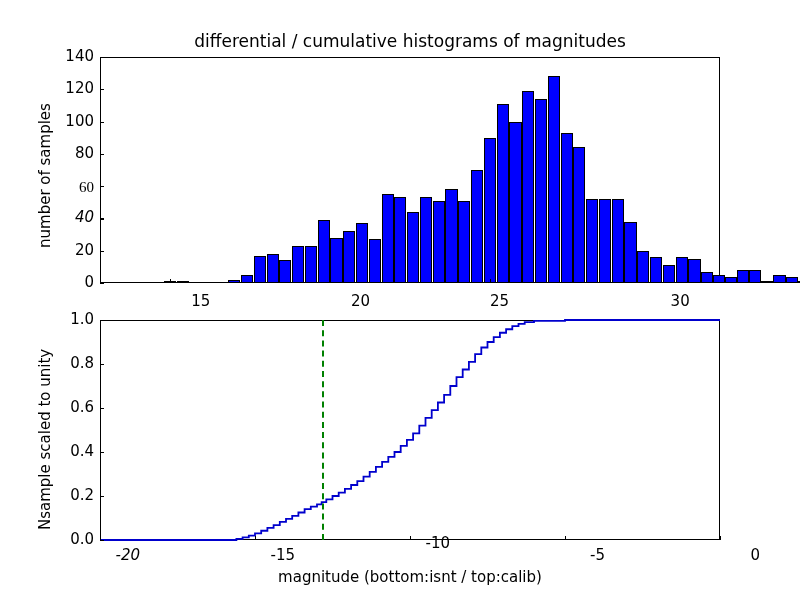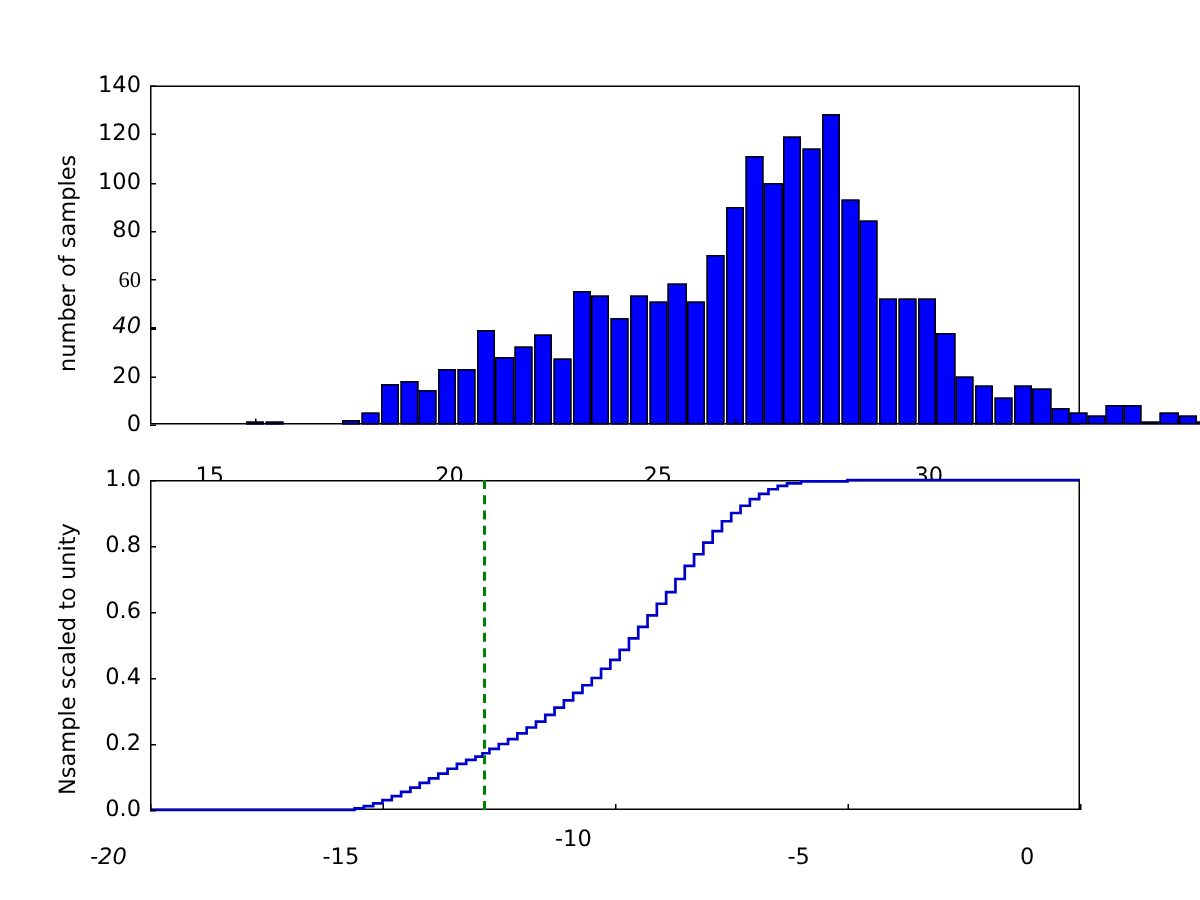--- a/index.html
+++ b/index.html
@@ -6,21 +6,21 @@
   body{width:800px;height:600px;overflow:hidden;
        font-family:"DejaVu Sans","Liberation Sans",sans-serif;}
   #root{position:relative;width:800px;height:600px;}
 
   .axes-frame{position:absolute;border:1.2px solid #000;box-sizing:border-box;background:#fff;}
 
   .ttl{position:absolute;text-align:center;font-size:17px;color:#000;white-space:nowrap;}
 
   .ticklab{position:absolute;font-size:15px;color:#000;white-space:nowrap;}
   .ticklab.y{text-align:right;}
-  .ticklab.x{text-align:left;margin-top:16px;}
+  .ticklab.x{text-align:right;}
 
   .axlabel{position:absolute;font-size:15px;color:#000;white-space:nowrap;}
   .axlabel.rot{transform-origin:0 0;transform:rotate(-90deg);}
 
   .tickmark{position:absolute;background:#000;}
   .tickmark.yt{width:4px;height:1.2px;}
   .tickmark.xt{width:1.2px;height:4px;}
 
   .bar{position:absolute;background:#0000ff;border:1.1px solid #000;box-sizing:border-box;}
 
@@ -30,20 +30,21 @@
   .legend-text{font-size:17px;color:#000;white-space:nowrap;}
 
   .vline{position:absolute;width:0;border-left:2.2px dashed #008000;}
   svg.curve{position:absolute;overflow:visible;}
 </style>
 </head>
 <body>
 
 <div id="root">
 
+  <div class="ttl" style="left:100px;top:31px;width:620px;">differential / cumulative histograms of magnitudes</div>
 
   <div class="axes-frame" style="left:100px;top:57px;width:620px;height:226px;"></div>
   <div id="top-bars" style="position:absolute;left:100px;top:57px;width:620px;height:226px;">
       <div class="bar" style="left: 64.2371px; width: 12.1443px; top: 224.386px; height: 1.61429px;"></div>
       <div class="bar" style="left: 77.0206px; width: 12.1443px; top: 224.386px; height: 1.61429px;"></div>
       <div class="bar" style="left: 128.155px; width: 12.1443px; top: 222.771px; height: 3.22857px;"></div>
       <div class="bar" style="left: 140.938px; width: 12.1443px; top: 217.929px; height: 8.07143px;"></div>
       <div class="bar" style="left: 153.722px; width: 12.1443px; top: 198.557px; height: 27.4429px;"></div>
       <div class="bar" style="left: 166.505px; width: 12.1443px; top: 196.943px; height: 29.0571px;"></div>
       <div class="bar" style="left: 179.289px; width: 12.1443px; top: 203.4px; height: 22.6px;"></div>
@@ -160,14 +161,15 @@
       <div class="ticklab x" style="left: 215px; width: 80px; top: 546px;">-15</div>
       <div class="tickmark xt" style="left: 255px; top: 536px;"></div>
       <div class="ticklab x" style="left: 370px; width: 80px; top: 534px;">-10</div>
       <div class="tickmark xt" style="left: 410px; top: 536px;"></div>
       <div class="ticklab x" style="left: 525px; width: 80px; top: 546px;">-5</div>
       <div class="tickmark xt" style="left: 565px; top: 536px;"></div>
       <div class="ticklab x" style="left: 680px; width: 80px; top: 546px;">0</div>
       <div class="tickmark xt" style="left: 720px; top: 536px;"></div>
     </div>
 
+  <div class="axlabel" style="left:100px;top:568px;width:620px;text-align:center;">magnitude (bottom:isnt / top:calib)</div>
 
 </div>
 
 </body></html>

